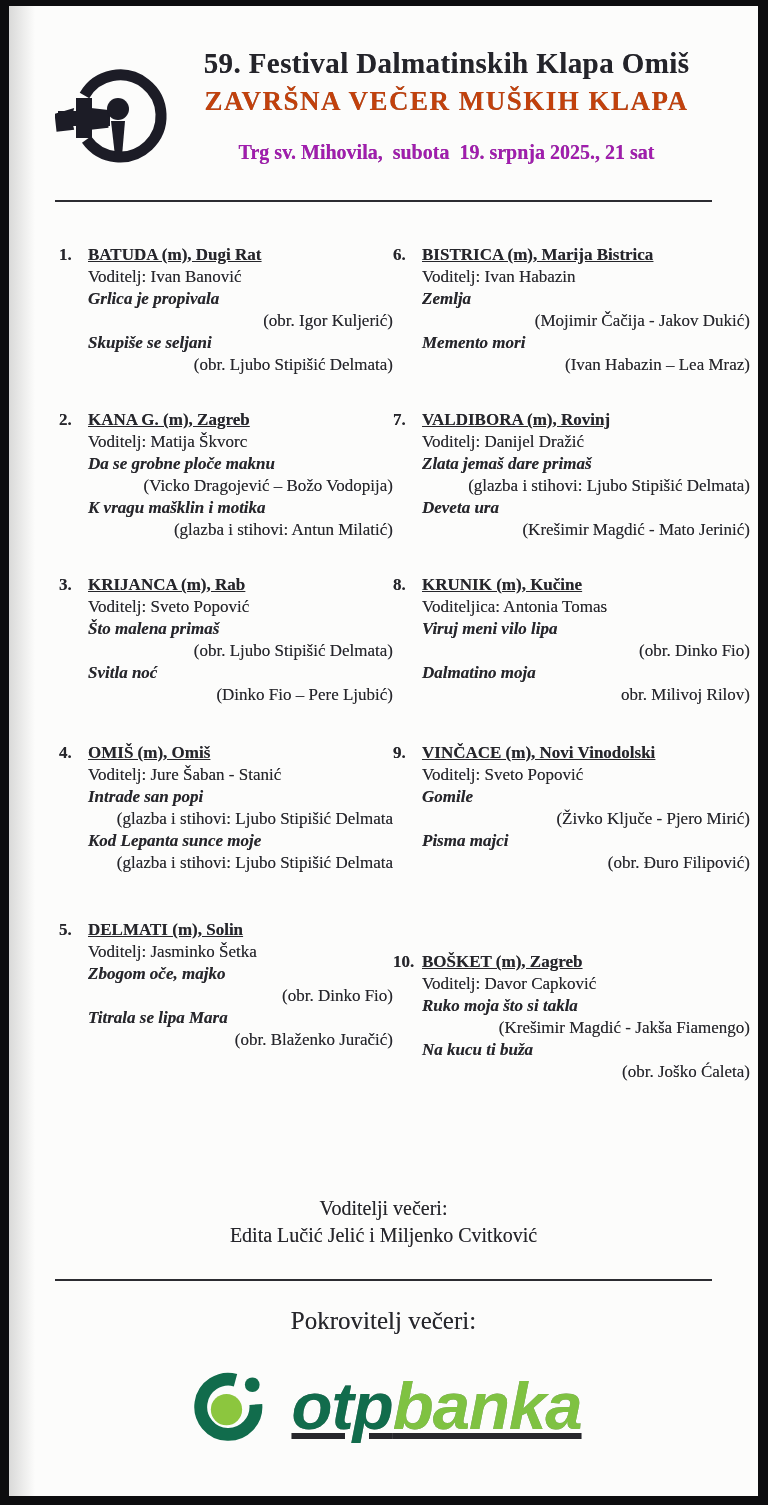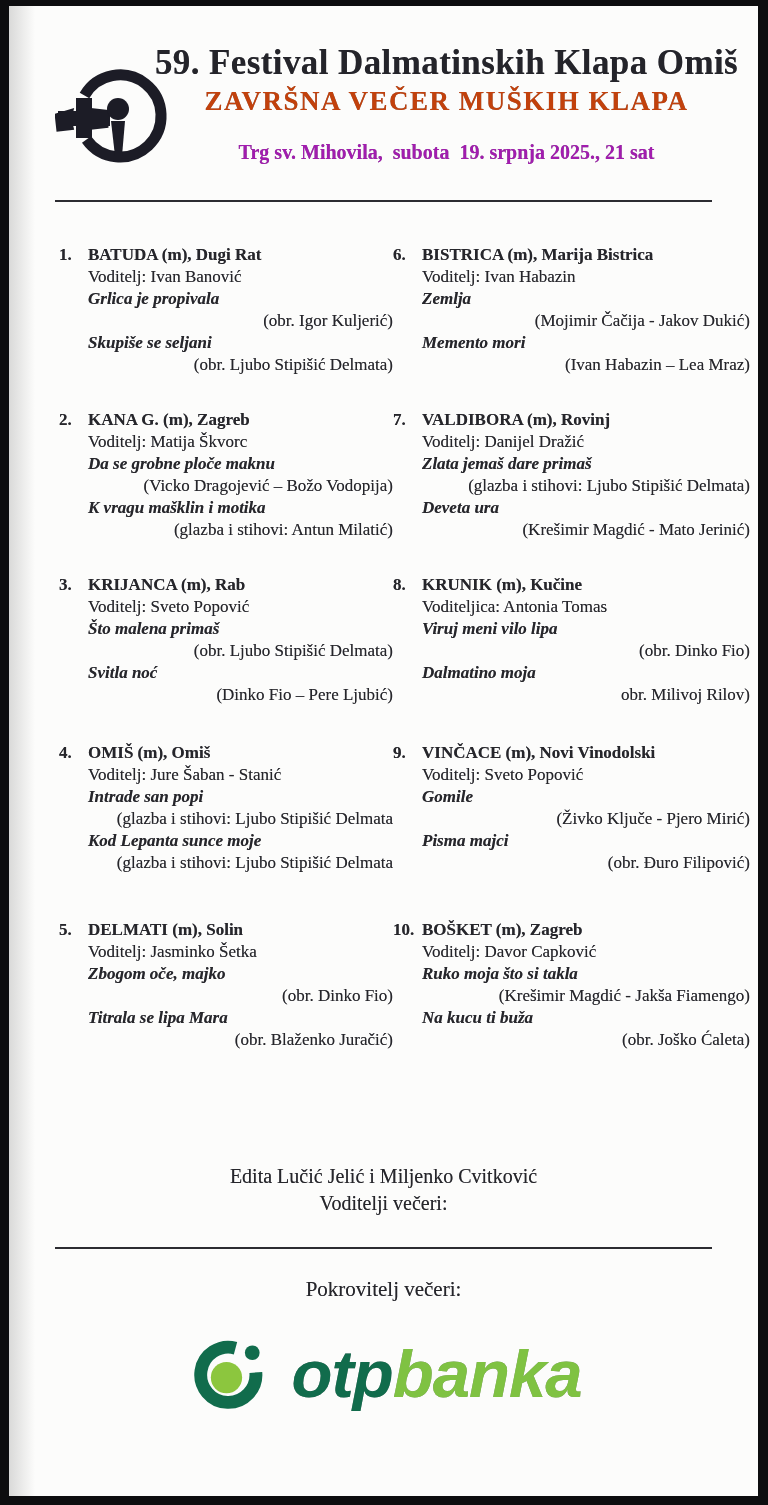--- a/index.html
+++ b/index.html
@@ -16,21 +16,21 @@
   .page::before{ 
     content:"";position:absolute;left:0;top:0;bottom:0;width:26px;
     background:linear-gradient(90deg,rgba(60,60,60,.18),rgba(60,60,60,0));
     pointer-events:none;
   }
   
   .header{position:relative;padding-top:38px;}
   .fest-logo{position:absolute;left:46px;top:56px;width:118px;height:112px;}
   .head-text{padding-left:142px;padding-right:16px;text-align:center;}
   .title{
-    font-size:35px;font-weight:bold;line-height:38px;letter-spacing:.4px;
+    font-size:29px;font-weight:bold;line-height:38px;letter-spacing:.4px;
     white-space:nowrap;color:#24242a;
   }
   .subtitle{
     font-size:27px;font-weight:bold;line-height:38px;letter-spacing:1.5px;
     white-space:nowrap;color:#c2410c;
   }
   .venue{
     font-size:20px;font-weight:bold;margin-top:18px;line-height:28px;
     white-space:pre;color:#a21caf;
   }
@@ -38,31 +38,32 @@
   .rule2{border:0;border-top:2px solid #2c2c31;margin:30px 46px 0 46px;height:0;}
   
   .program{
     display:grid;margin-top:42px;padding-left:50px;padding-right:8px;
     grid-template-columns:334px 1fr;
     grid-template-rows:minmax(165px,auto) minmax(165px,auto) minmax(168px,auto) minmax(177px,auto) auto;
   }
   .item{display:flex;align-items:flex-start;font-size:17px;line-height:22px;}
   .item .num{width:29px;flex:0 0 29px;font-weight:bold;white-space:nowrap;}
   .item .body{flex:1 1 auto;min-width:0;}
-  .kname{font-weight:bold;white-space:nowrap;}
+  .kname{font-weight:bold;white-space:nowrap;text-decoration:underline;}
   .leader{white-space:nowrap;}
   .song{font-weight:bold;font-style:italic;white-space:nowrap;}
   .credit{white-space:nowrap;text-align:right;}
   .credit.cont{padding-left:7px;}
   
   .hosts{margin-top:112px;text-align:center;font-size:20px;line-height:27px;}
-  .sponsor-label{margin-top:26px;text-align:center;font-size:21px;line-height:28px;}
+  .sponsor-label{margin-top:26px;text-align:center;font-size:25px;line-height:28px;}
   .sponsor-logo{
     margin-top:20px;display:flex;justify-content:center;align-items:center;
     height:100px;
+    text-decoration:underline;
   }
   .otp-wordmark{
     font-family:"Liberation Sans","DejaVu Sans",sans-serif;
     font-style:italic;font-weight:bold;font-size:67px;letter-spacing:-1px;
     margin-left:14px;line-height:1;
   }
   
   .page{text-shadow:0 0 .45px rgba(45,45,55,.55);}
 </style>
 </head>
@@ -185,36 +186,36 @@
         <div class="num">9.</div>
         <div class="body">
           <div class="kname">VINČACE (m), Novi Vinodolski</div>
           <div class="leader">Voditelj: Sveto Popović</div>
           <div class="song">Gomile</div>
           <div class="credit">(Živko Ključe - Pjero Mirić)</div>
           <div class="song">Pisma majci</div>
           <div class="credit">(obr. Đuro Filipović)</div>
         </div>
       </div>
-      <div class="item" style="grid-area: 5 / 2;">
+      <div class="item" style="grid-area: 5 / 2; margin-top: 32px;">
         <div class="num">10.</div>
         <div class="body">
           <div class="kname">BOŠKET (m), Zagreb</div>
           <div class="leader">Voditelj: Davor Capković</div>
           <div class="song">Ruko moja što si takla</div>
           <div class="credit">(Krešimir Magdić - Jakša Fiamengo)</div>
           <div class="song">Na kucu ti buža</div>
           <div class="credit">(obr. Joško Ćaleta)</div>
         </div>
       </div>
     </div>
 
   <div class="hosts">
+    <div>Voditelji večeri:</div>
     <div>Edita Lučić Jelić i Miljenko Cvitković</div>
-    <div>Voditelji večeri:</div>
   </div>
 
   <hr class="rule2">
 
   <div class="sponsor-label">Pokrovitelj večeri:</div>
 
   <div class="sponsor-logo">
     <svg width="92" height="96" viewBox="0 0 100 104" xmlns="http://www.w3.org/2000/svg">
       <path d="M 53.8 25 A 30 30 0 1 0 75.9 51.4" fill="none" stroke="#116c4c" stroke-width="14" id="otp-ring"></path>
       <circle cx="72" cy="30" r="8" fill="#116c4c" id="otp-dot"></circle>

